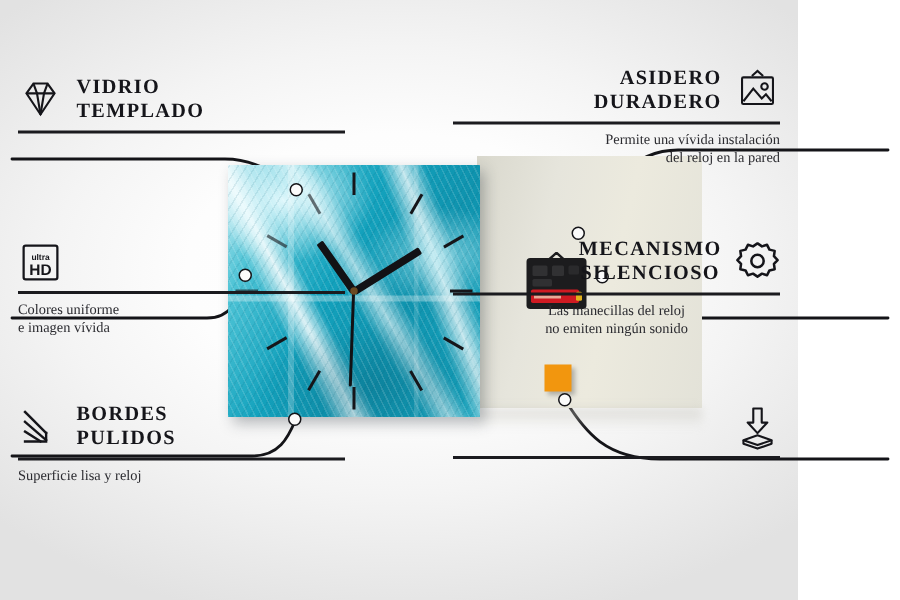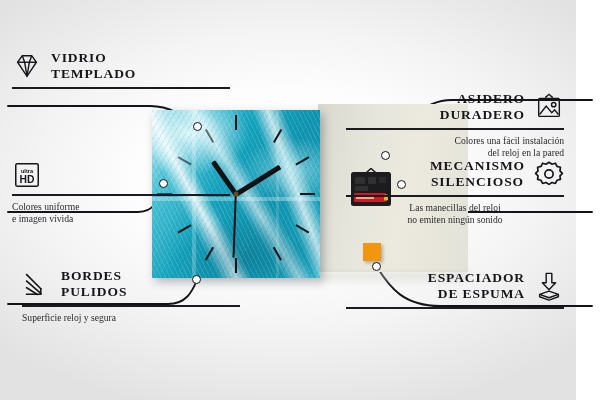--- a/index.html
+++ b/index.html
@@ -2,21 +2,21 @@
 <html><head>
 <meta charset="utf-8">
 <style>
   * { margin:0; padding:0; box-sizing:border-box; }
   body {
     width:600px; height:400px; overflow:hidden;
     font-family:"Liberation Serif", serif;
     background:#ffffff;
   }
   #stage {
-    position:relative; width:576px; height:400px;
+    position:relative; width:532px; height:400px;
     background:
       radial-gradient(ellipse 70% 60% at 50% 45%, #ffffff 0%, #fdfdfd 38%, #f4f4f4 62%, #e9e9e9 85%, #e2e2e2 100%);
   }
   
   #wires { position:absolute; inset:0; width:600px; height:400px; pointer-events:none; }
 
   
   .feat { position:absolute; width:218px; }
   .feat.left  { left:12px;  text-align:left; }
   .feat.right { right:12px; text-align:right; }
@@ -168,48 +168,48 @@
         <rect x="4" y="4" width="24" height="24" rx="1.5" fill="none" stroke="#15151a" stroke-width="1.6"></rect>
         <text x="16" y="14" font-family="Liberation Sans, sans-serif" font-size="6" font-weight="700" text-anchor="middle" fill="#15151a">ultra</text>
         <text x="16" y="25" font-family="Liberation Sans, sans-serif" font-size="11" font-weight="700" text-anchor="middle" fill="#15151a">HD</text>
       </svg>
     </div>
     <div class="feat-rule"></div>
     <div class="feat-desc">Colores uniforme
 e imagen vívida</div>
   </div>
 
-  <div class="feat left" style="top:268px;margin-left:10px;">
+  <div class="feat left" style="top:268px;">
     <div class="feat-head">
       <svg class="ico" viewBox="0 0 32 32" fill="none" stroke="#15151a" stroke-width="1.7" stroke-linecap="square">
         <path d="M5 6 L20 21"></path>
           <path d="M5 13 L20 26"></path>
           <path d="M5 20 L16 27"></path>
           <path d="M20 21 L20 27 L5 27"></path>
       </svg>
       <div class="feat-title">BORDES
 PULIDOS</div>
     </div>
     <div class="feat-rule"></div>
-    <div class="feat-desc">Superficie reloj y segura</div>
-  </div>
-
-  <div class="feat right" style="top:44px;margin-top:47px;">
+    <div class="feat-desc">Superficie lisa y reloj</div>
+  </div>
+
+  <div class="feat right" style="top:44px;">
     <div class="feat-head">
       <svg class="ico" viewBox="0 0 32 32" fill="none" stroke="#15151a" stroke-width="1.5">
         <path d="M12 6 L16 2.5 L20 6"></path>
         <rect x="5" y="7" width="22" height="19" rx="1"></rect>
         <circle cx="21" cy="13.5" r="2.3"></circle>
         <path d="M6 24 L13 15 L19 22 L22 19 L26 24"></path>
       </svg>
       <div class="feat-title">ASIDERO
 DURADERO</div>
     </div>
     <div class="feat-rule"></div>
-    <div class="feat-desc">Colores una fácil instalación
+    <div class="feat-desc">Permite una vívida instalación
 del reloj en la pared</div>
   </div>
 
   <div class="feat right" style="top:158px;text-align:center;">
     <div class="feat-head">
       <svg class="ico" viewBox="0 0 32 32" fill="none" stroke="#15151a" stroke-width="1.8" stroke-linejoin="round">
         <path d="M16 3.5 l3.2 2.1 3.6 -1.1 1.7 3.4 3.7 .9 -.5 3.8 2.6 2.7 -2.6 2.7 .5 3.8 -3.7 .9 -1.7 3.4 -3.6 -1.1 -3.2 2.1 -3.2 -2.1 -3.6 1.1 -1.7 -3.4 -3.7 -.9 .5 -3.8 -2.6 -2.7 2.6 -2.7 -.5 -3.8 3.7 -.9 1.7 -3.4 3.6 1.1 Z"></path>
         <circle cx="16" cy="16" r="4.4"></circle>
       </svg>
       <div class="feat-title">MECANISMO
@@ -220,19 +220,17 @@
 no emiten ningún sonido</div>
   </div>
 
   <div class="feat right" style="top:270px;">
     <div class="feat-head">
       <svg class="ico" viewBox="0 0 32 32" fill="none" stroke="#15151a" stroke-width="1.5" stroke-linejoin="round">
         <path d="M13 2.5 h6 v10 h4 L16 20 L9 12.5 h4 Z"></path>
         <path d="M16 21.5 L26 25 L16 28.5 L6 25 Z"></path>
         <path d="M6 25 v2.5 L16 31 L26 27.5 V25"></path>
       </svg>
-      <div class="feat-title">ESPACIADOR
-DE ESPUMA</div>
     </div>
     <div class="feat-rule"></div>
   </div>
 
 </div>
 
 </body></html>

